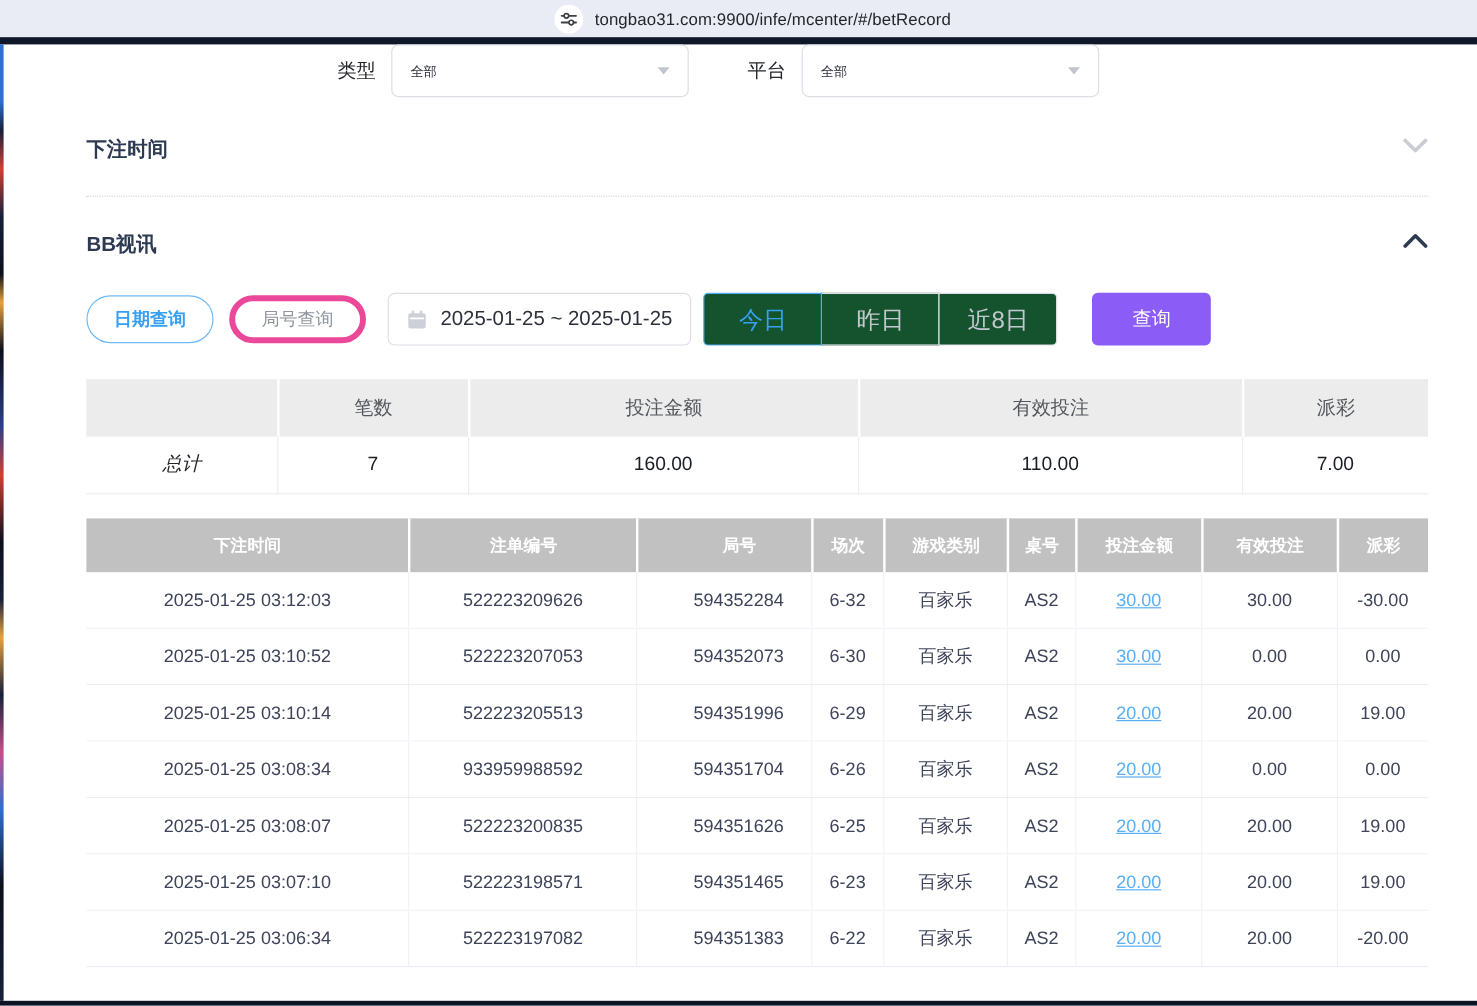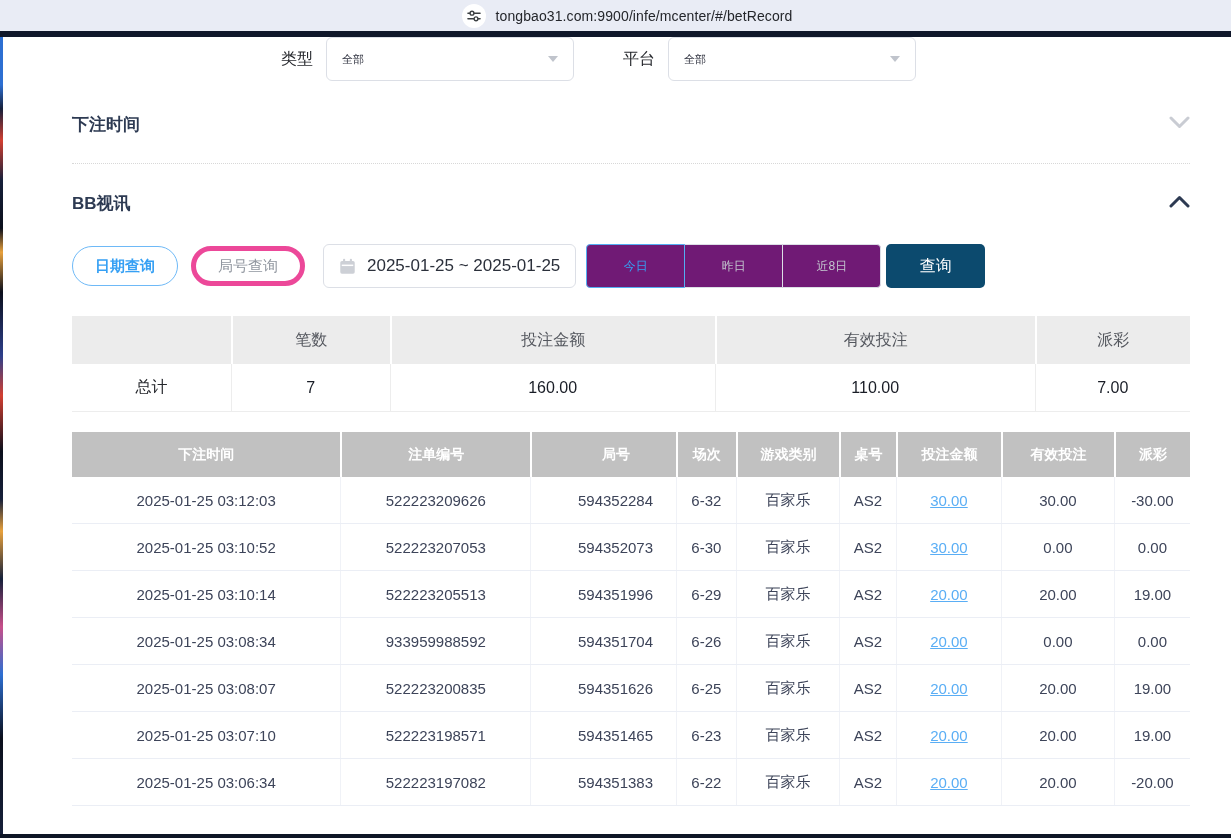--- a/index.html
+++ b/index.html
@@ -43,38 +43,38 @@
   .query-row { display:flex; align-items:center; margin-top:18px; height:44px; }
   .pill-btn { height:40px; border-radius:20px; background:#fff; display:flex; align-items:center;
     padding:0 22px; font-size:15px; cursor:pointer; }
   .pill-btn.active { border:1px solid #6eb9f7; color:#36a0f4; font-weight:bold; }
   .pill-btn.inactive { border:5px solid #ec4899; color:#8f959e; margin-left:13px; }
   .date-input { height:44px; border:1px solid #dcdfe6; border-radius:6px; margin-left:18px;
     display:flex; align-items:center; padding:0 15px; cursor:pointer; background:#fff; }
   .date-input svg { margin-right:11px; }
   .date-text { font-size:17px; color:#2b303b; }
   .seg-group { display:flex; margin-left:10px; height:44px; }
-  .seg-btn { width:99px; height:44px; background:#701a75; border:1px solid #dcdfe6; margin-left:-1px;
-    display:flex; align-items:center; justify-content:center; font-size:12px; color:#c3c7cf; cursor:pointer; }
+  .seg-btn { width:99px; height:44px; background:#14532d; border:1px solid #dcdfe6; margin-left:-1px;
+    display:flex; align-items:center; justify-content:center; font-size:20px; color:#c3c7cf; cursor:pointer; }
   .seg-btn:first-child { margin-left:0; border-radius:4px 0 0 4px; }
   .seg-btn:last-child { border-radius:0 4px 4px 0; }
   .seg-btn.active { border-color:#54aef2; color:#36a0f4; position:relative; z-index:1; }
-  .search-btn { width:99px; height:44px; margin-left:5px; background:#0c4a6e; border:none; border-radius:5px;
+  .search-btn { width:99px; height:44px; margin-left:29px; background:#8b5cf6; border:none; border-radius:5px;
     color:#fff; font-size:16px; display:flex; align-items:center; justify-content:center; cursor:pointer; }
 
   
   .summary-table { margin-top:28px; width:1118px;text-align:center; }
   .srow { display:flex; }
   .scell { height:48px; display:flex; align-items:center; justify-content:center; }
   .srow.head .scell { background:#ececec; color:#54575e; font-size:16px; border-left:2px solid #fff; }
   .srow.head .scell:first-child { border-left:none; }
   .srow.body .scell { background:#fff; color:#191d26; font-size:16px;
     border-bottom:1px solid #ededed; border-left:1px solid #ededed; }
   .srow.body .scell:first-child { border-left:none; color:#24262b; }
-  .sc0 { width:14.2%; } .sc1 { width:14.2%; } .sc2 { width:29.1%; } .sc3 { width:28.6%; } .sc4 { width:13.9%; }
+  .sc0 { width:14.2%;font-style:italic; } .sc1 { width:14.2%; } .sc2 { width:29.1%; } .sc3 { width:28.6%; } .sc4 { width:13.9%; }
 
   
   .detail-table { margin-top:20px; width:1118px; }
   .dhead { display:flex; }
   .dhead .dc { background:#c1c1c1; color:#fff; font-size:14px; font-weight:bold; height:45px;
     border-left:2px solid #fff; }
   .dhead .dc:first-child { border-left:none; }
   .drow { display:flex; border-bottom:1px solid #ebeef5; }
   .drow .dc { height:46px; font-size:15px; color:#3d4459; border-left:1px solid #f0f2f7; background:#fff; }
   .drow .dc:first-child { border-left:none; }

